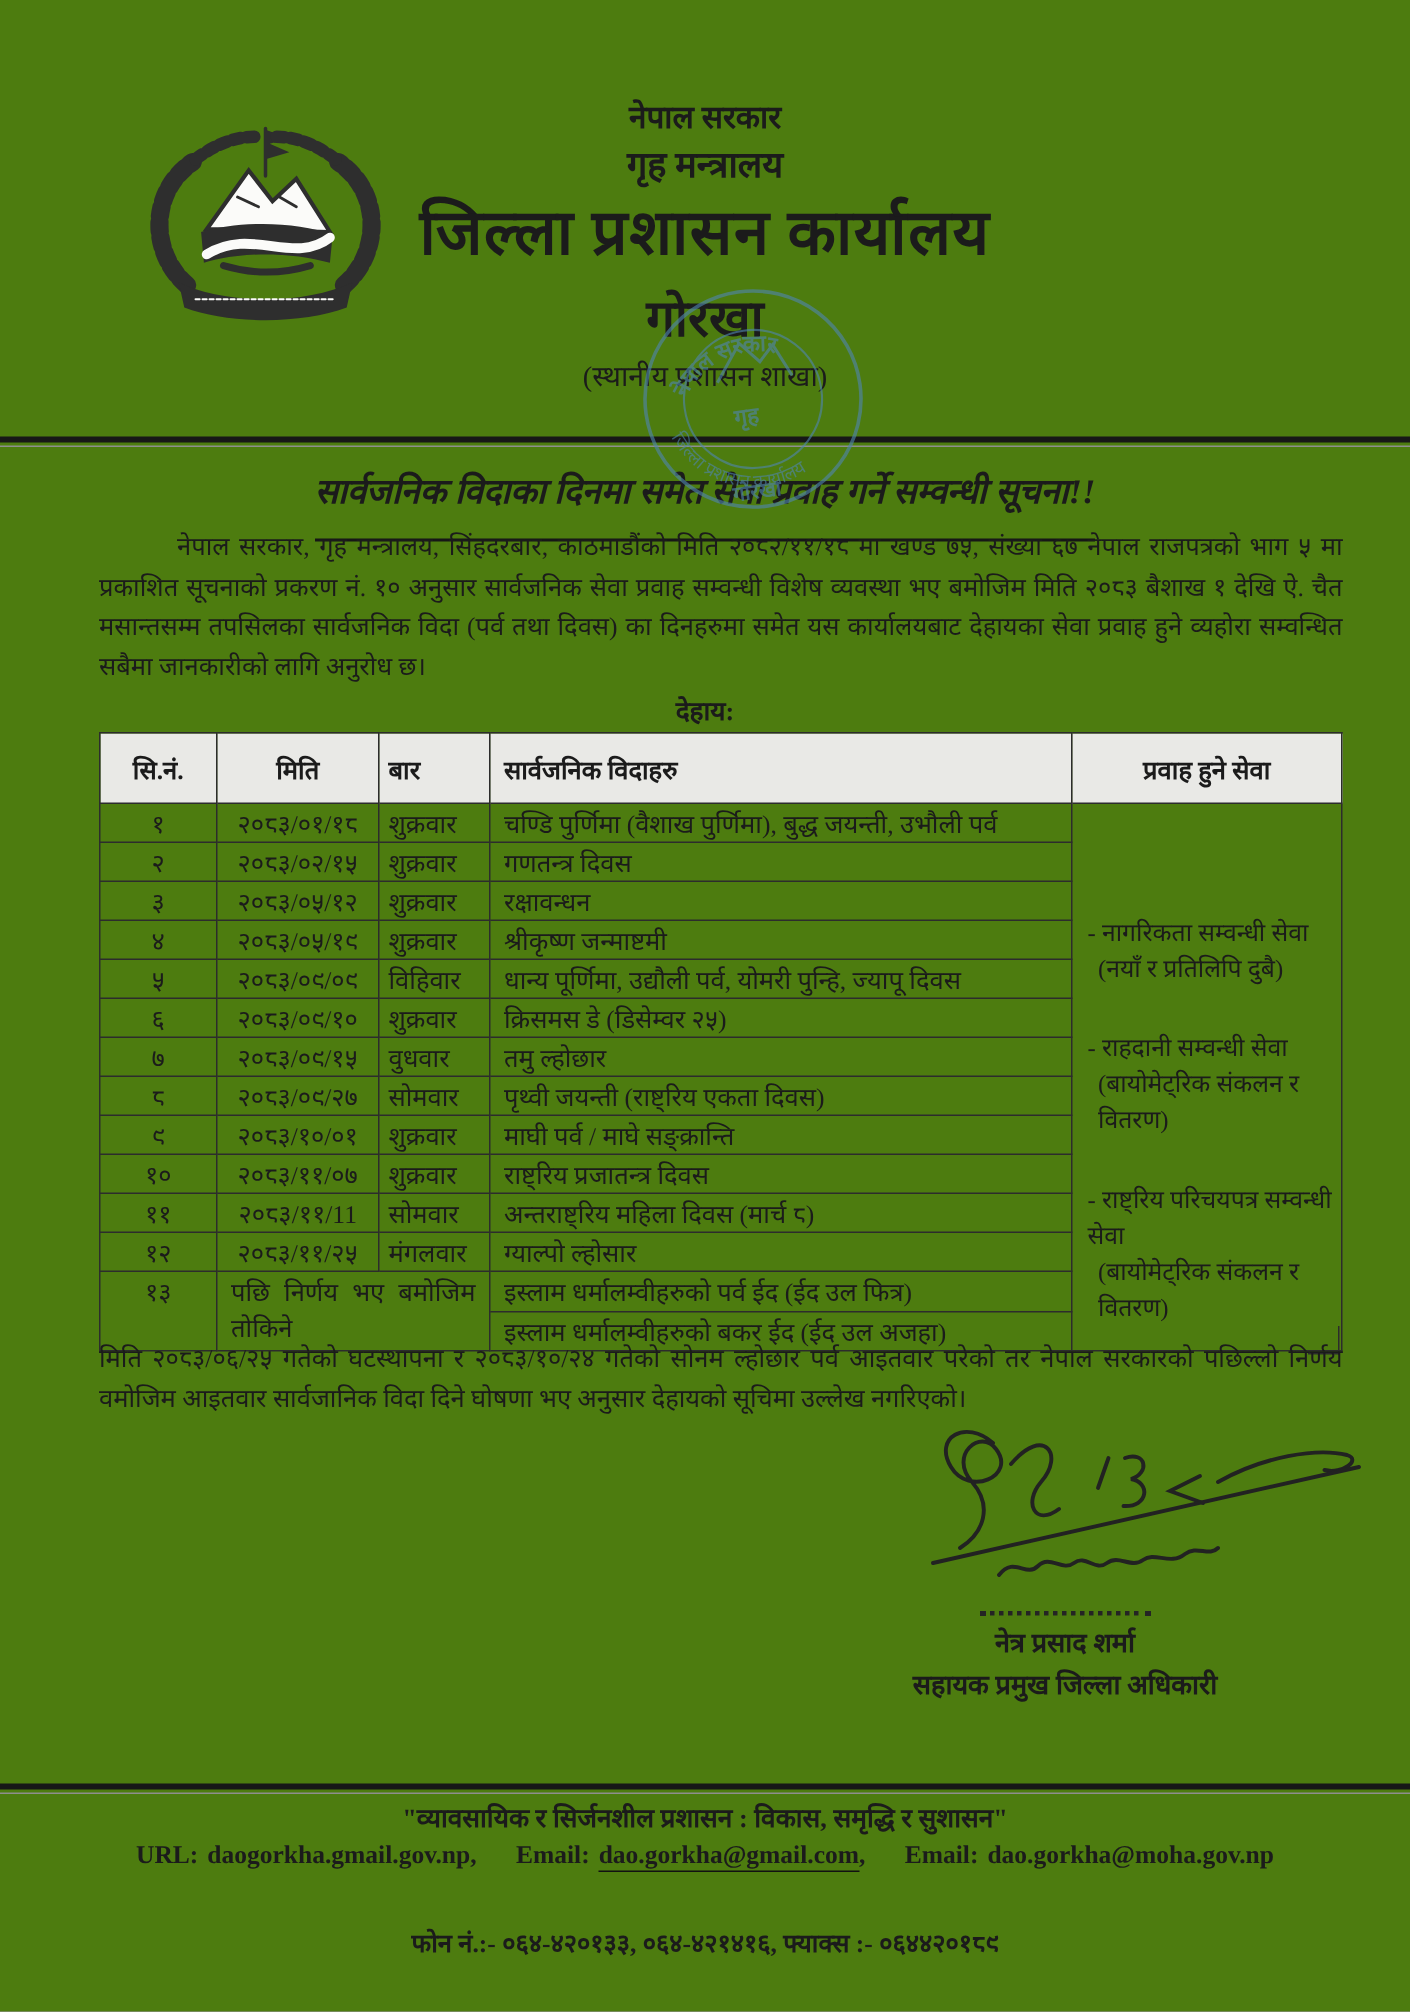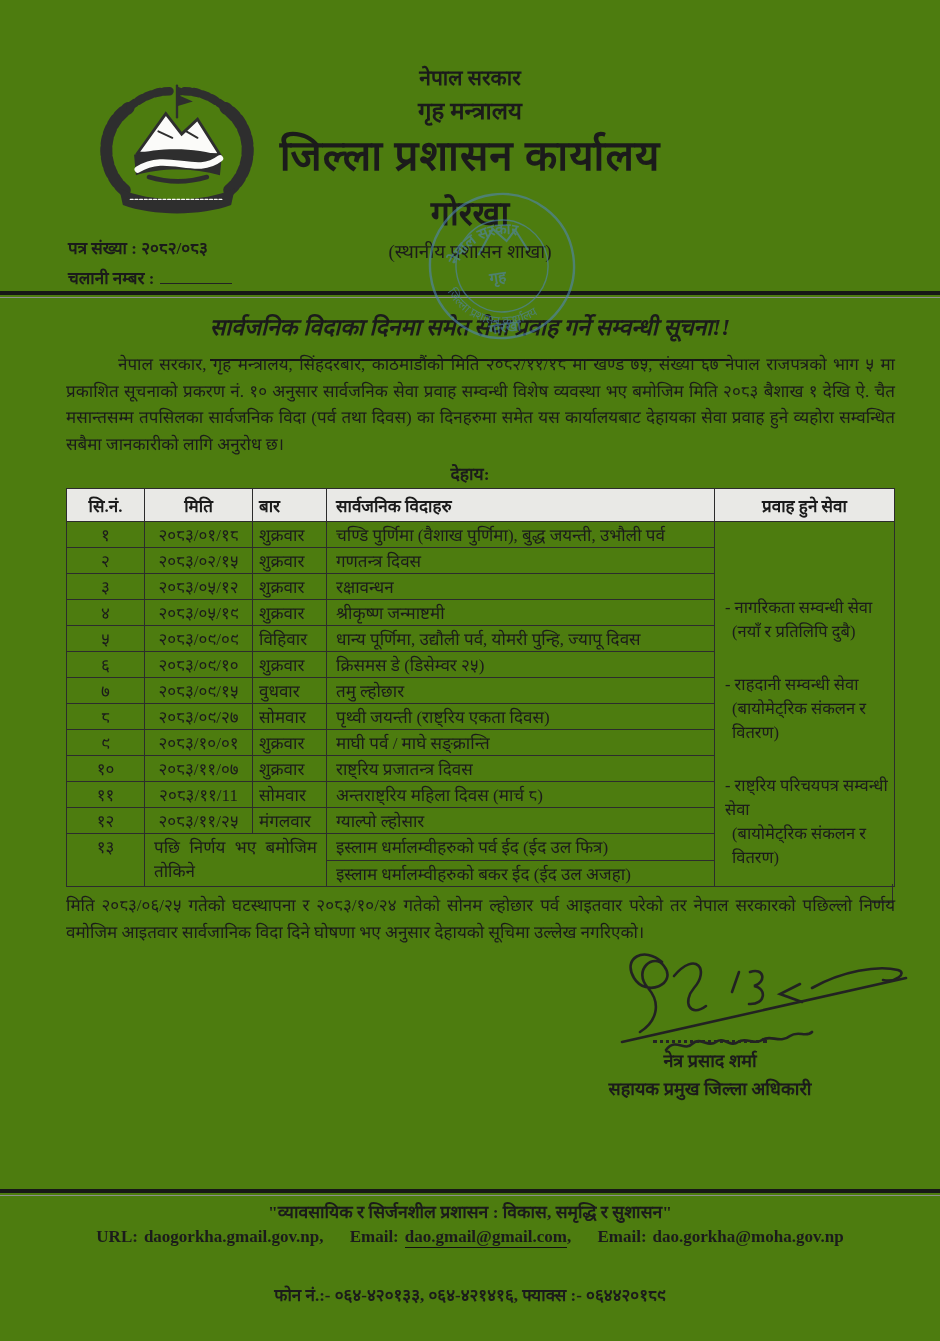--- a/index.html
+++ b/index.html
@@ -26,37 +26,37 @@
   
   .title { position:absolute; left:0; right:0; top:310px; text-align:center; }
   .title span { font-size:23px; font-weight:bold; font-style:italic; border-bottom:2.2px solid #161616; padding-bottom:19px; }
   .para { position:absolute; left:66px; width:829px; font-size:17px; line-height:26.5px; text-align:justify; }
   .para1 { top:352px; text-indent:52px; }
   .para2 { top:893px; }
   .dehaya { position:absolute; left:0; right:0; top:461px; text-align:center; font-size:17.5px; font-weight:bold; }
   
   table.holidays { position:absolute; left:66px; top:488px; width:828px; border-collapse:collapse; table-layout:fixed; }
   .holidays th, .holidays td { border:1.6px solid #2c2c2c; font-size:17px; padding:1px 6px; }
-  .holidays th { background:#e9e9e6; font-weight:bold; height:33px; }
+  .holidays th { background:#e9e9e6; font-weight:bold; height:47px; }
   .holidays td { height:26px; }
   .c-sn  { width:78px;  text-align:center; }
   .c-date{ width:108px; text-align:center; }
   .c-day { width:74px;  text-align:left; }
   .c-hol { width:388px; text-align:left; padding-left:9px !important; }
   .c-srv { width:180px; }
   td.srv-cell { vertical-align:top; padding:0 4px 0 10px; }
   .srv-list { padding-top:74px; display:flex; flex-direction:column; gap:29px; }
   .srv-item { font-size:16.5px; line-height:24px; }
   .srv-item .sub { padding-left:7px; }
   td.note-cell { text-align:justify; padding:2px 9px; line-height:24px; vertical-align:top; }
   .corner-hook { position:absolute; left:872px; top:884px; width:21px; height:19px;
     border-right:1.7px solid #2c2c2c; border-bottom:1.7px solid #2c2c2c; pointer-events:none; }
   
   .sig-svg { position:absolute; left:604px; top:944px; width:320px; height:112px; }
-  .sig-block { position:absolute; left:555px; top:1036px; width:310px; text-align:center; }
+  .sig-block { position:absolute; left:555px; top:1070px; width:310px; text-align:center; }
   .sig-dots { width:114px; margin:0 auto 5px auto; border-bottom:3px dotted #242424; height:7px; }
   .sig-name { font-size:18px; font-weight:bold; line-height:1.55; }
   .sig-post { font-size:18px; font-weight:bold; }
   
   .foot-quote { position:absolute; left:0; right:0; top:1199px; text-align:center; font-size:17.5px; font-weight:bold; }
   .foot-contact { position:absolute; left:0; right:0; top:1227px; text-align:center; font-size:17px; font-weight:bold; }
   .foot-contact .gap { display:inline-block; width:22px; }
   .foot-contact .lbl { margin-right:6px; }
   .u-mail { border-bottom:1.7px solid #111; padding-bottom:1px; }
   .foot-phone { position:absolute; left:0; right:0; top:1283px; text-align:center; font-size:17px; font-weight:bold; }
@@ -91,29 +91,20 @@
   </svg>
 
   <div class="head-center">
     <div class="govt">नेपाल सरकार</div>
     <div class="ministry">गृह मन्त्रालय</div>
     <div class="office">जिल्ला प्रशासन कार्यालय</div>
     <div class="district">गोरखा</div>
     <div class="branch">(स्थानीय प्रशासन शाखा)</div>
   </div>
 
-  <div class="ref-block">
-    <div>
-      <span>पत्र संख्या :</span>
-      <span>२०८२/०८३</span>
-    </div>
-    <div>
-      <span>चलानी नम्बर :</span><span class="blank-line"></span>
-    </div>
-  </div>
 
   <svg class="stamp" viewBox="0 0 168 168">
     <defs>
       <path id="arcTop" d="M34,90 A52,52 0 0 1 134,90"></path>
       <path id="arcMid" d="M24,92 A62,62 0 0 0 146,92"></path>
     </defs>
     <g stroke="#4f85ad" fill="none">
       <circle cx="84" cy="84" r="72" stroke-width="2.4"></circle>
       <circle cx="84" cy="84" r="46" stroke-width="1.4"></circle>
       <path d="M62,70 L80,46 L92,60 L102,50 L112,72" stroke-width="2"></path>
@@ -275,18 +266,18 @@
     <div class="sig-name">नेत्र प्रसाद शर्मा</div>
     <div class="sig-post">सहायक प्रमुख जिल्ला अधिकारी</div>
   </div>
 
   <div class="rule rule-thick" style="top:1189px"></div>
   <div class="rule rule-thin" style="top:1195px"></div>
 
   <div class="foot-quote">"व्यावसायिक र सिर्जनशील प्रशासन : विकास, समृद्धि र सुशासन"</div>
   <div class="foot-contact">
     <span class="lbl">URL:</span><span>daogorkha.gmail.gov.np,</span><span class="gap"></span>
-    <span class="lbl">Email:</span><span class="u-mail">dao.gmail@gmail.com</span><span>,</span><span class="gap"></span>
+    <span class="lbl">Email:</span><span class="u-mail">dao.gorkha@gmail.com</span><span>,</span><span class="gap"></span>
     <span class="lbl">Email:</span><span>dao.gorkha@moha.gov.np</span>
   </div>
   <div class="foot-phone">फोन नं.:- ०६४-४२०१३३, ०६४-४२१४१६, फ्याक्स :- ०६४४२०१८९</div>
 
 </div>
 
 </body></html>

